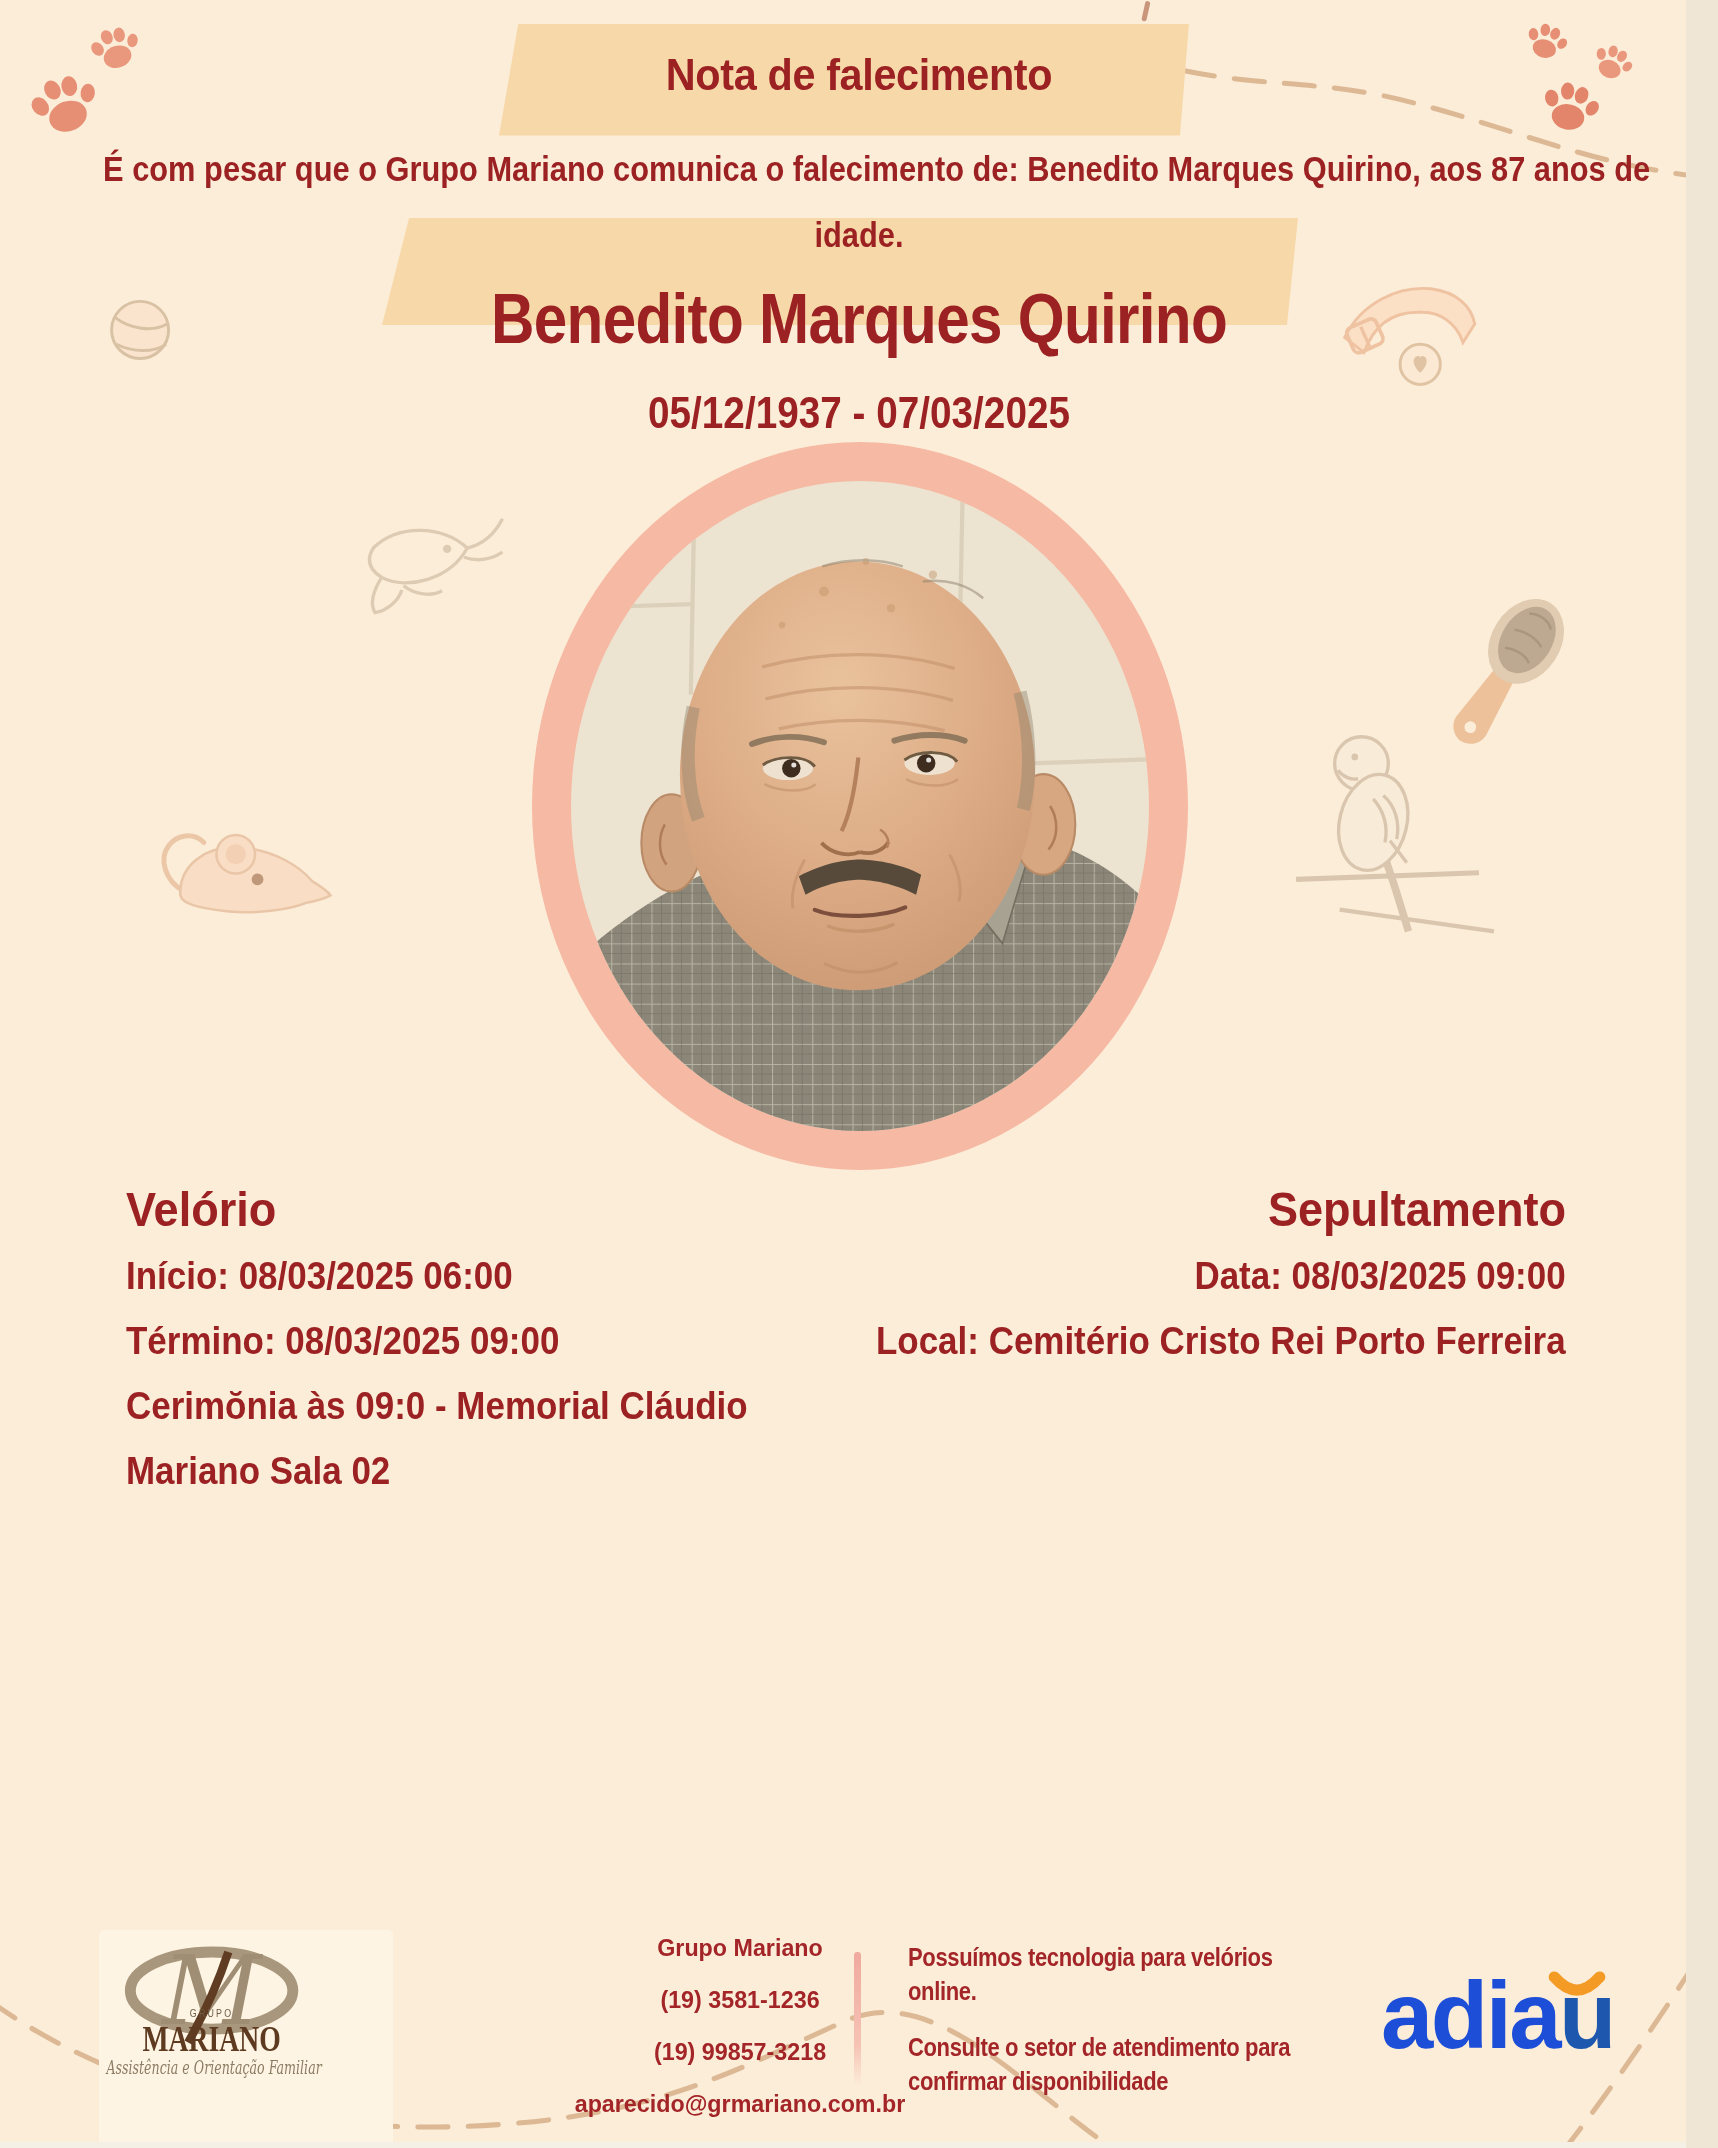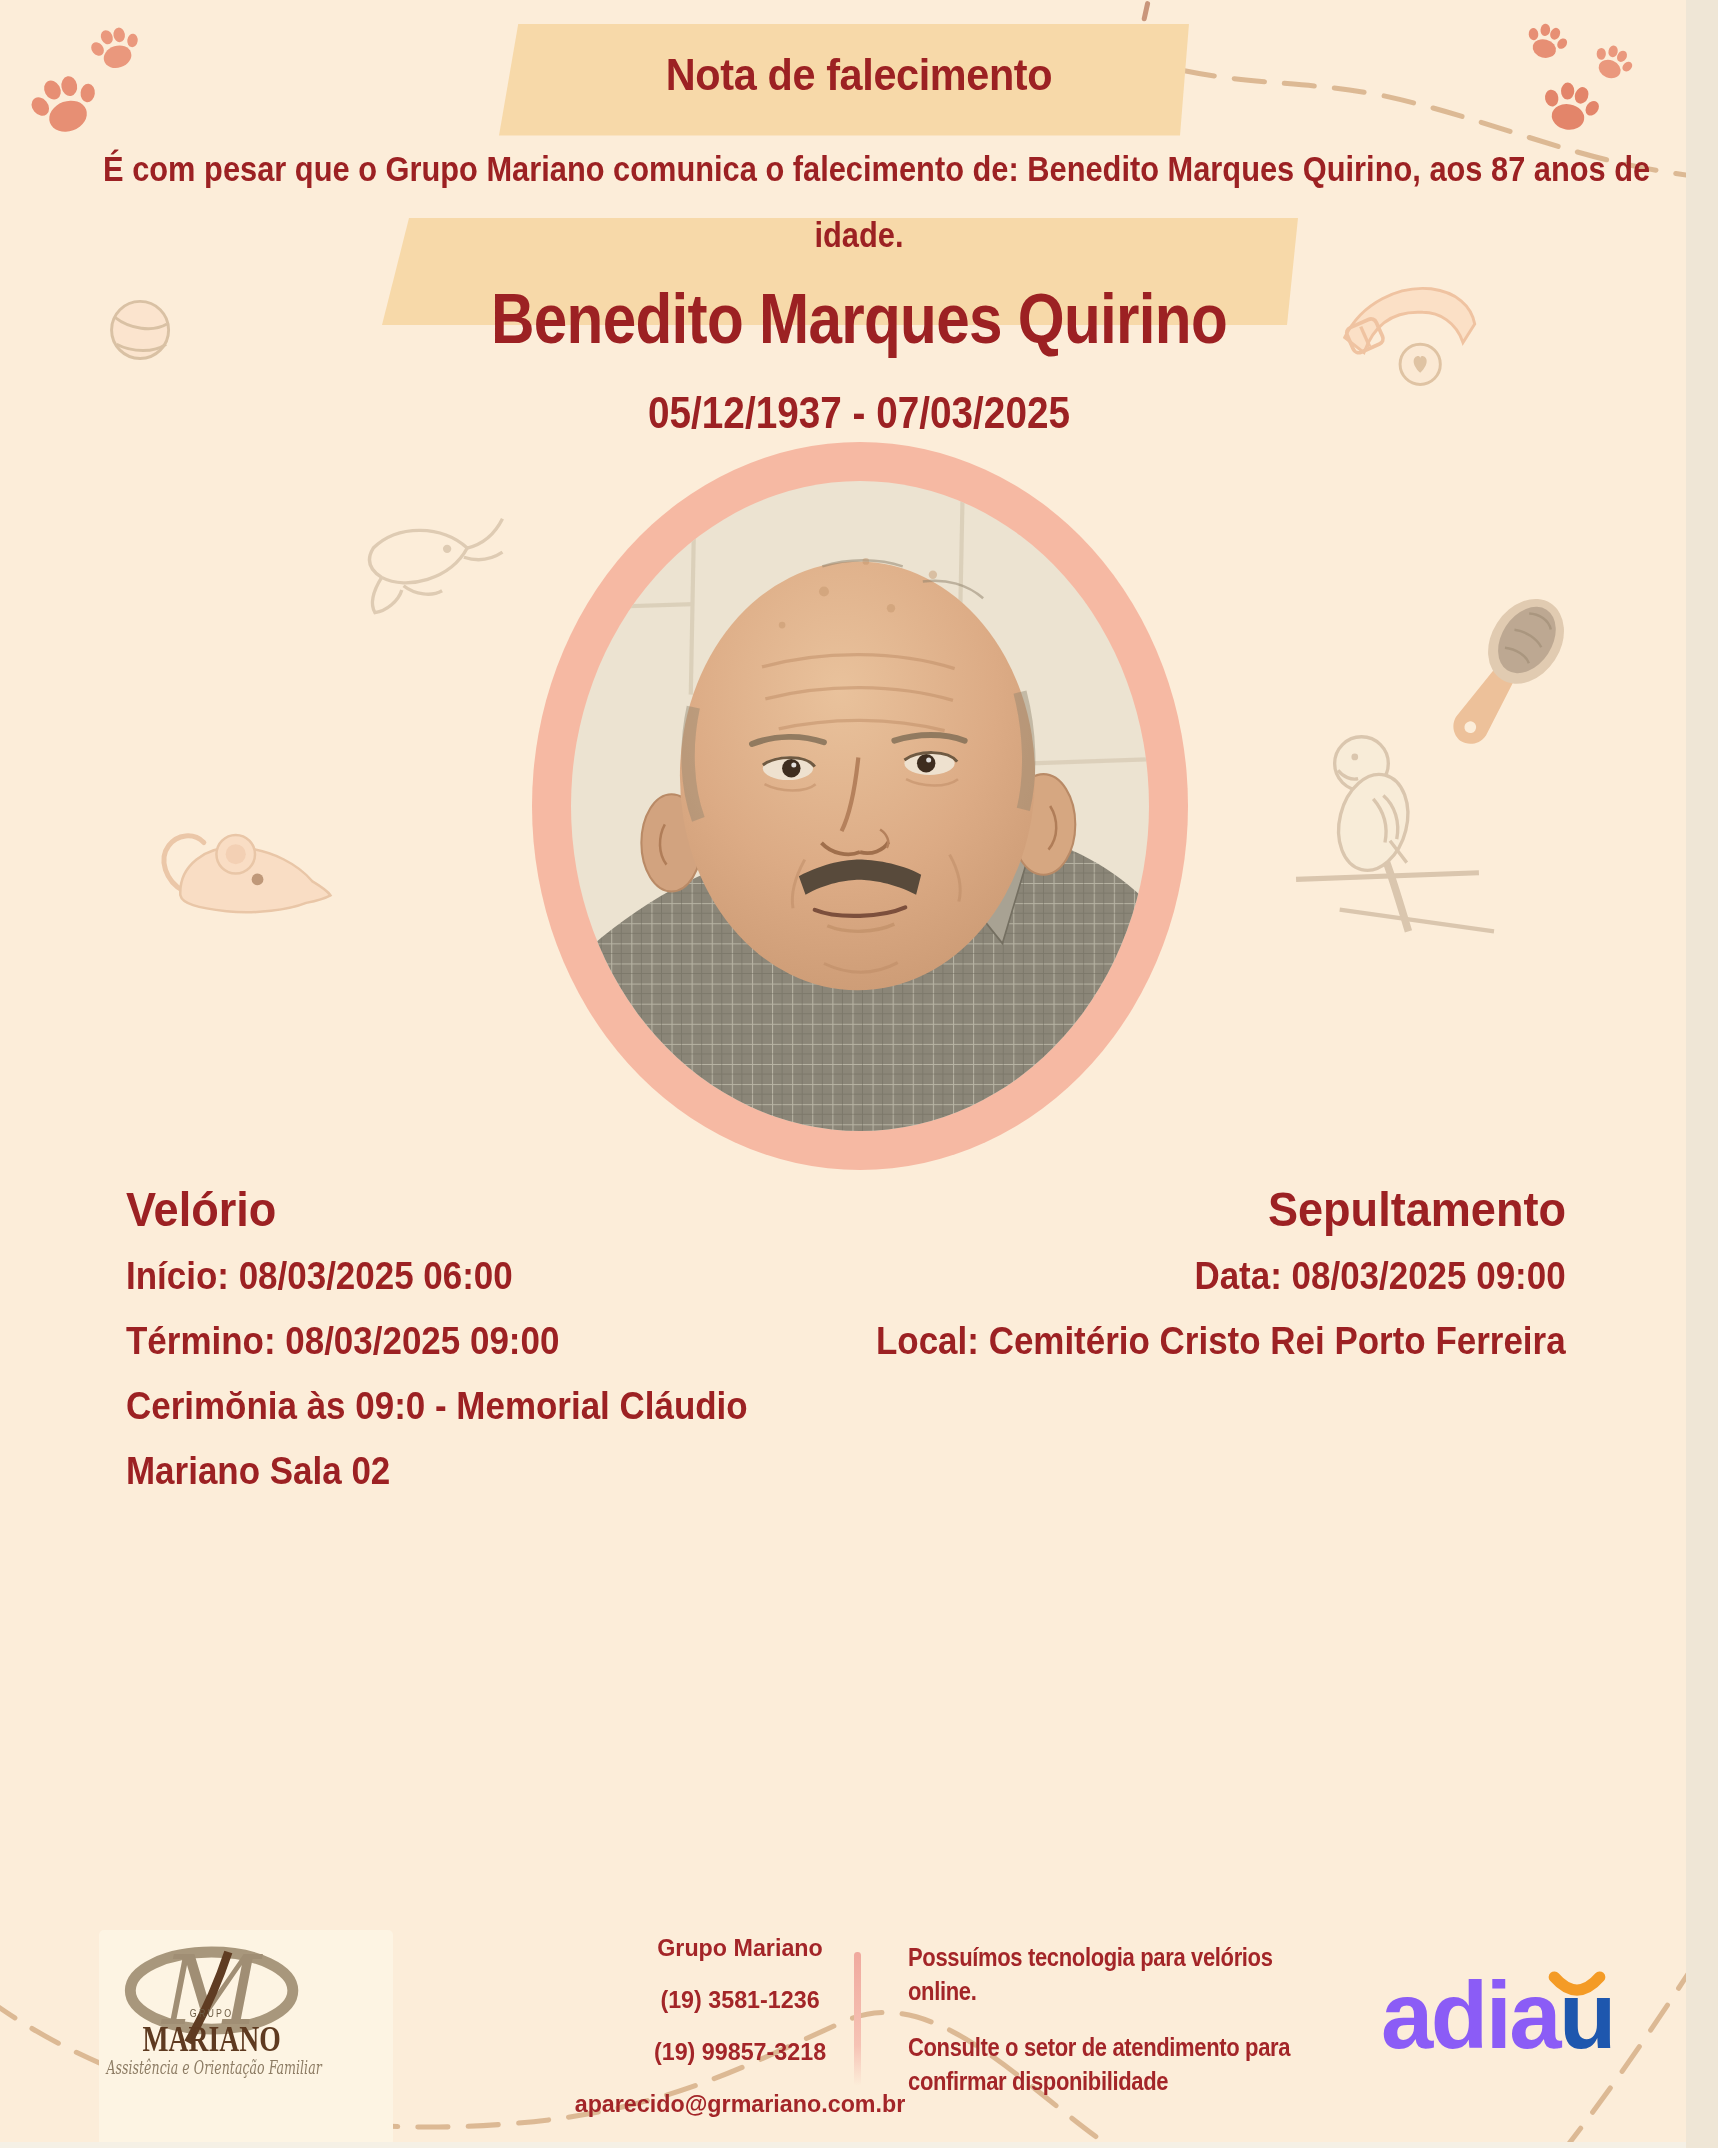--- a/index.html
+++ b/index.html
@@ -32,21 +32,21 @@
   #burial-lines{right:120px;top:1244px;transform:scaleX(.92);transform-origin:right top;text-align:right;white-space:nowrap;}
   
   #logo-backdrop{left:99px;top:1930px;width:294px;height:216px;background:#fdf4e3;border-radius:5px;}
   #contact-block{left:530px;top:1922px;width:420px;text-align:center;font-size:24px;line-height:52px;color:#a32528;font-weight:700;transform:scaleX(.97);}
   #divider{left:854px;top:1952px;width:6.7px;height:134px;border-radius:3.4px;
            background:linear-gradient(#f0a99e,#f6c3b5 70%,rgba(246,195,181,0));}
   #notice-block{left:908px;top:1940px;width:478px;font-size:25px;line-height:34px;color:#a32528;font-weight:700;transform:scaleX(.88);transform-origin:left top;letter-spacing:-0.4px;}
   #notice-block p{margin:0 0 22px 0;}
   
   #partner-logo{left:1381px;top:1969px;height:101px;font-size:94px;font-weight:700;letter-spacing:-2.5px;line-height:1;}
-  #partner-main{color:#8b5cf6;}
+  #partner-main{color:#1d4ed8;}
   #partner-last{color:#1e57ae;position:relative;}
   #partner-accent{position:absolute;left:166px;top:0px;width:60px;height:34px;}
   svg{display:block;}
   .deco{position:absolute;left:0;top:0;pointer-events:none;}
   #bottom-strip{left:0;bottom:0;width:1718px;height:5.9px;background:#f5f0e5;}
 </style>
 </head>
 <body>
 
 <div id="page">

